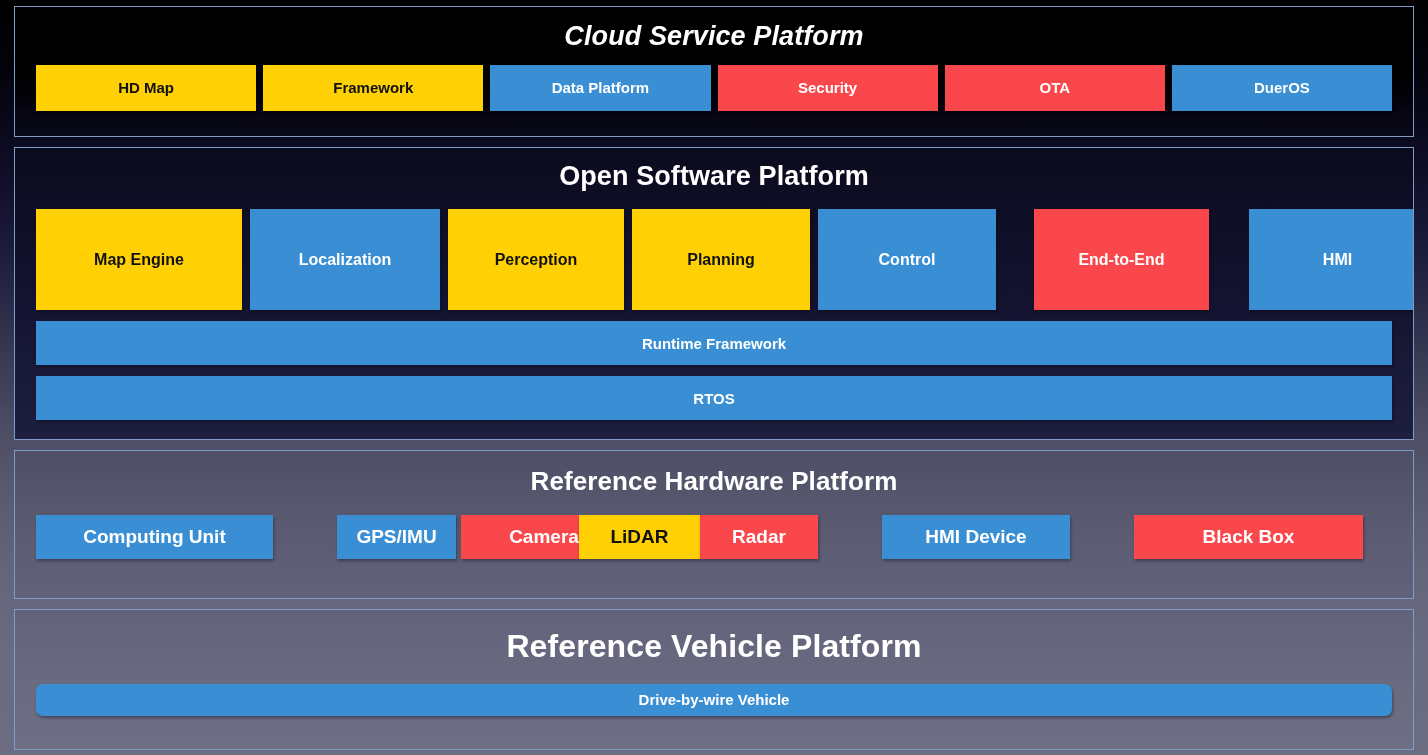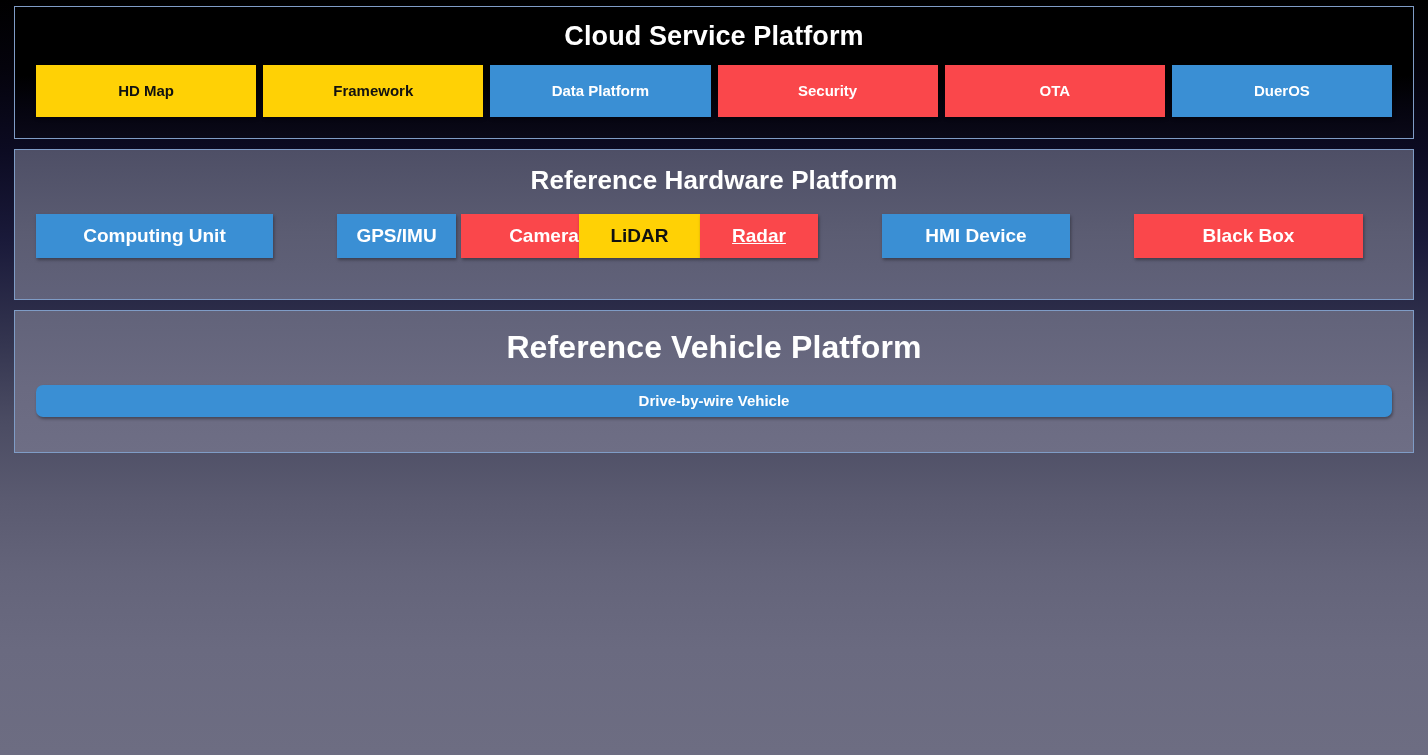--- a/index.html
+++ b/index.html
@@ -77,25 +77,25 @@
   }
   .box.yellow { background: #ffd105; color: #111111; }
   .box.blue   { background: #3a8fd4; color: #ffffff; text-align: center; }
   .box.red    { background: #fa474b; color: #ffffff; }
 
   
   #panel-cloud {
     height: 133px;
     background: linear-gradient(180deg, #000000 0%, #000000 52%, #05040f 78%, #0a0918 100%);
   }
-  #panel-cloud .panel-title { margin-top: 16px; font-size: 27px; }
+  #panel-cloud .panel-title { margin-top: 16px; font-size: 27px; font-style: italic; }
   #panel-cloud .row {
     margin: 15px 21px 0 21px;
     gap: 7px;
-    height: 52px;
+    height: 46px;
   }
   #panel-cloud .box { flex: 1 1 0; font-size: 15px; }
 
   
   #panel-software {
     height: 296px;
     background: linear-gradient(180deg, #0b0a1d 0%, #141432 55%, #1e1e3f 100%);
   }
   #panel-software .panel-title { margin-top: 15px; font-size: 27px; }
   #panel-software .sw-row {
@@ -131,21 +131,21 @@
     display: flex;
     align-items: stretch;
   }
   #panel-hardware .hw-row .box { font-size: 19px; }
   .hw-computing { flex: 0 0 237px; }
   .hw-spacer-a  { flex: 0 0 64px; }
   .hw-gps       { flex: 0 0 119px; }
   .hw-gap       { flex: 0 0 5px; }
   .hw-camera    { flex: 0 0 118px; padding-left: 48px; }
   .hw-lidar     { flex: 0 0 121px; }
-  .hw-radar     { flex: 0 0 118px; text-decoration: underline; }
+  .hw-radar     { flex: 0 0 118px; }
   .hw-spacer-b  { flex: 0 0 64px; }
   .hw-hmidev    { flex: 0 0 188px; }
   .hw-spacer-c  { flex: 0 0 64px; }
   .hw-blackbox  { flex: 0 0 229px; }
 
   
   #panel-vehicle {
     height: 143px;
     background: linear-gradient(180deg, #62637a 0%, #6a6a81 55%, #6e6e85 100%);
   }
@@ -167,20 +167,36 @@
     <div class="row">
       <div class="box yellow">HD Map</div>
       <div class="box yellow">Framework</div>
       <div class="box blue">Data Platform</div>
       <div class="box red">Security</div>
       <div class="box red">OTA</div>
       <div class="box blue">DuerOS</div>
     </div>
   </section>
 
+  <section class="panel" id="panel-software">
+    <div class="panel-title">Open Software Platform</div>
+
+    <div class="sw-row">
+      <div class="box yellow f-mapengine">Map Engine</div>
+      <div class="box blue   f-localization">Localization</div>
+      <div class="box yellow f-perception">Perception</div>
+      <div class="box yellow f-planning">Planning</div>
+      <div class="box blue   f-control">Control</div>
+      <div class="box red    f-endtoend">End-to-End</div>
+      <div class="box blue   f-hmi">HMI</div>
+    </div>
+
+    <div class="box blue bar">Runtime Framework</div>
+    <div class="box blue bar">RTOS</div>
+  </section>
 
   <section class="panel" id="panel-hardware">
     <div class="panel-title">Reference Hardware Platform</div>
     <div class="hw-row">
       <div class="box blue   hw-computing">Computing Unit</div>
       <div class="hw-spacer-a"></div>
       <div class="box blue   hw-gps">GPS/IMU</div>
       <div class="hw-gap"></div>
       <div class="box red    hw-camera">Camera</div>
       <div class="box yellow hw-lidar">LiDAR</div>

